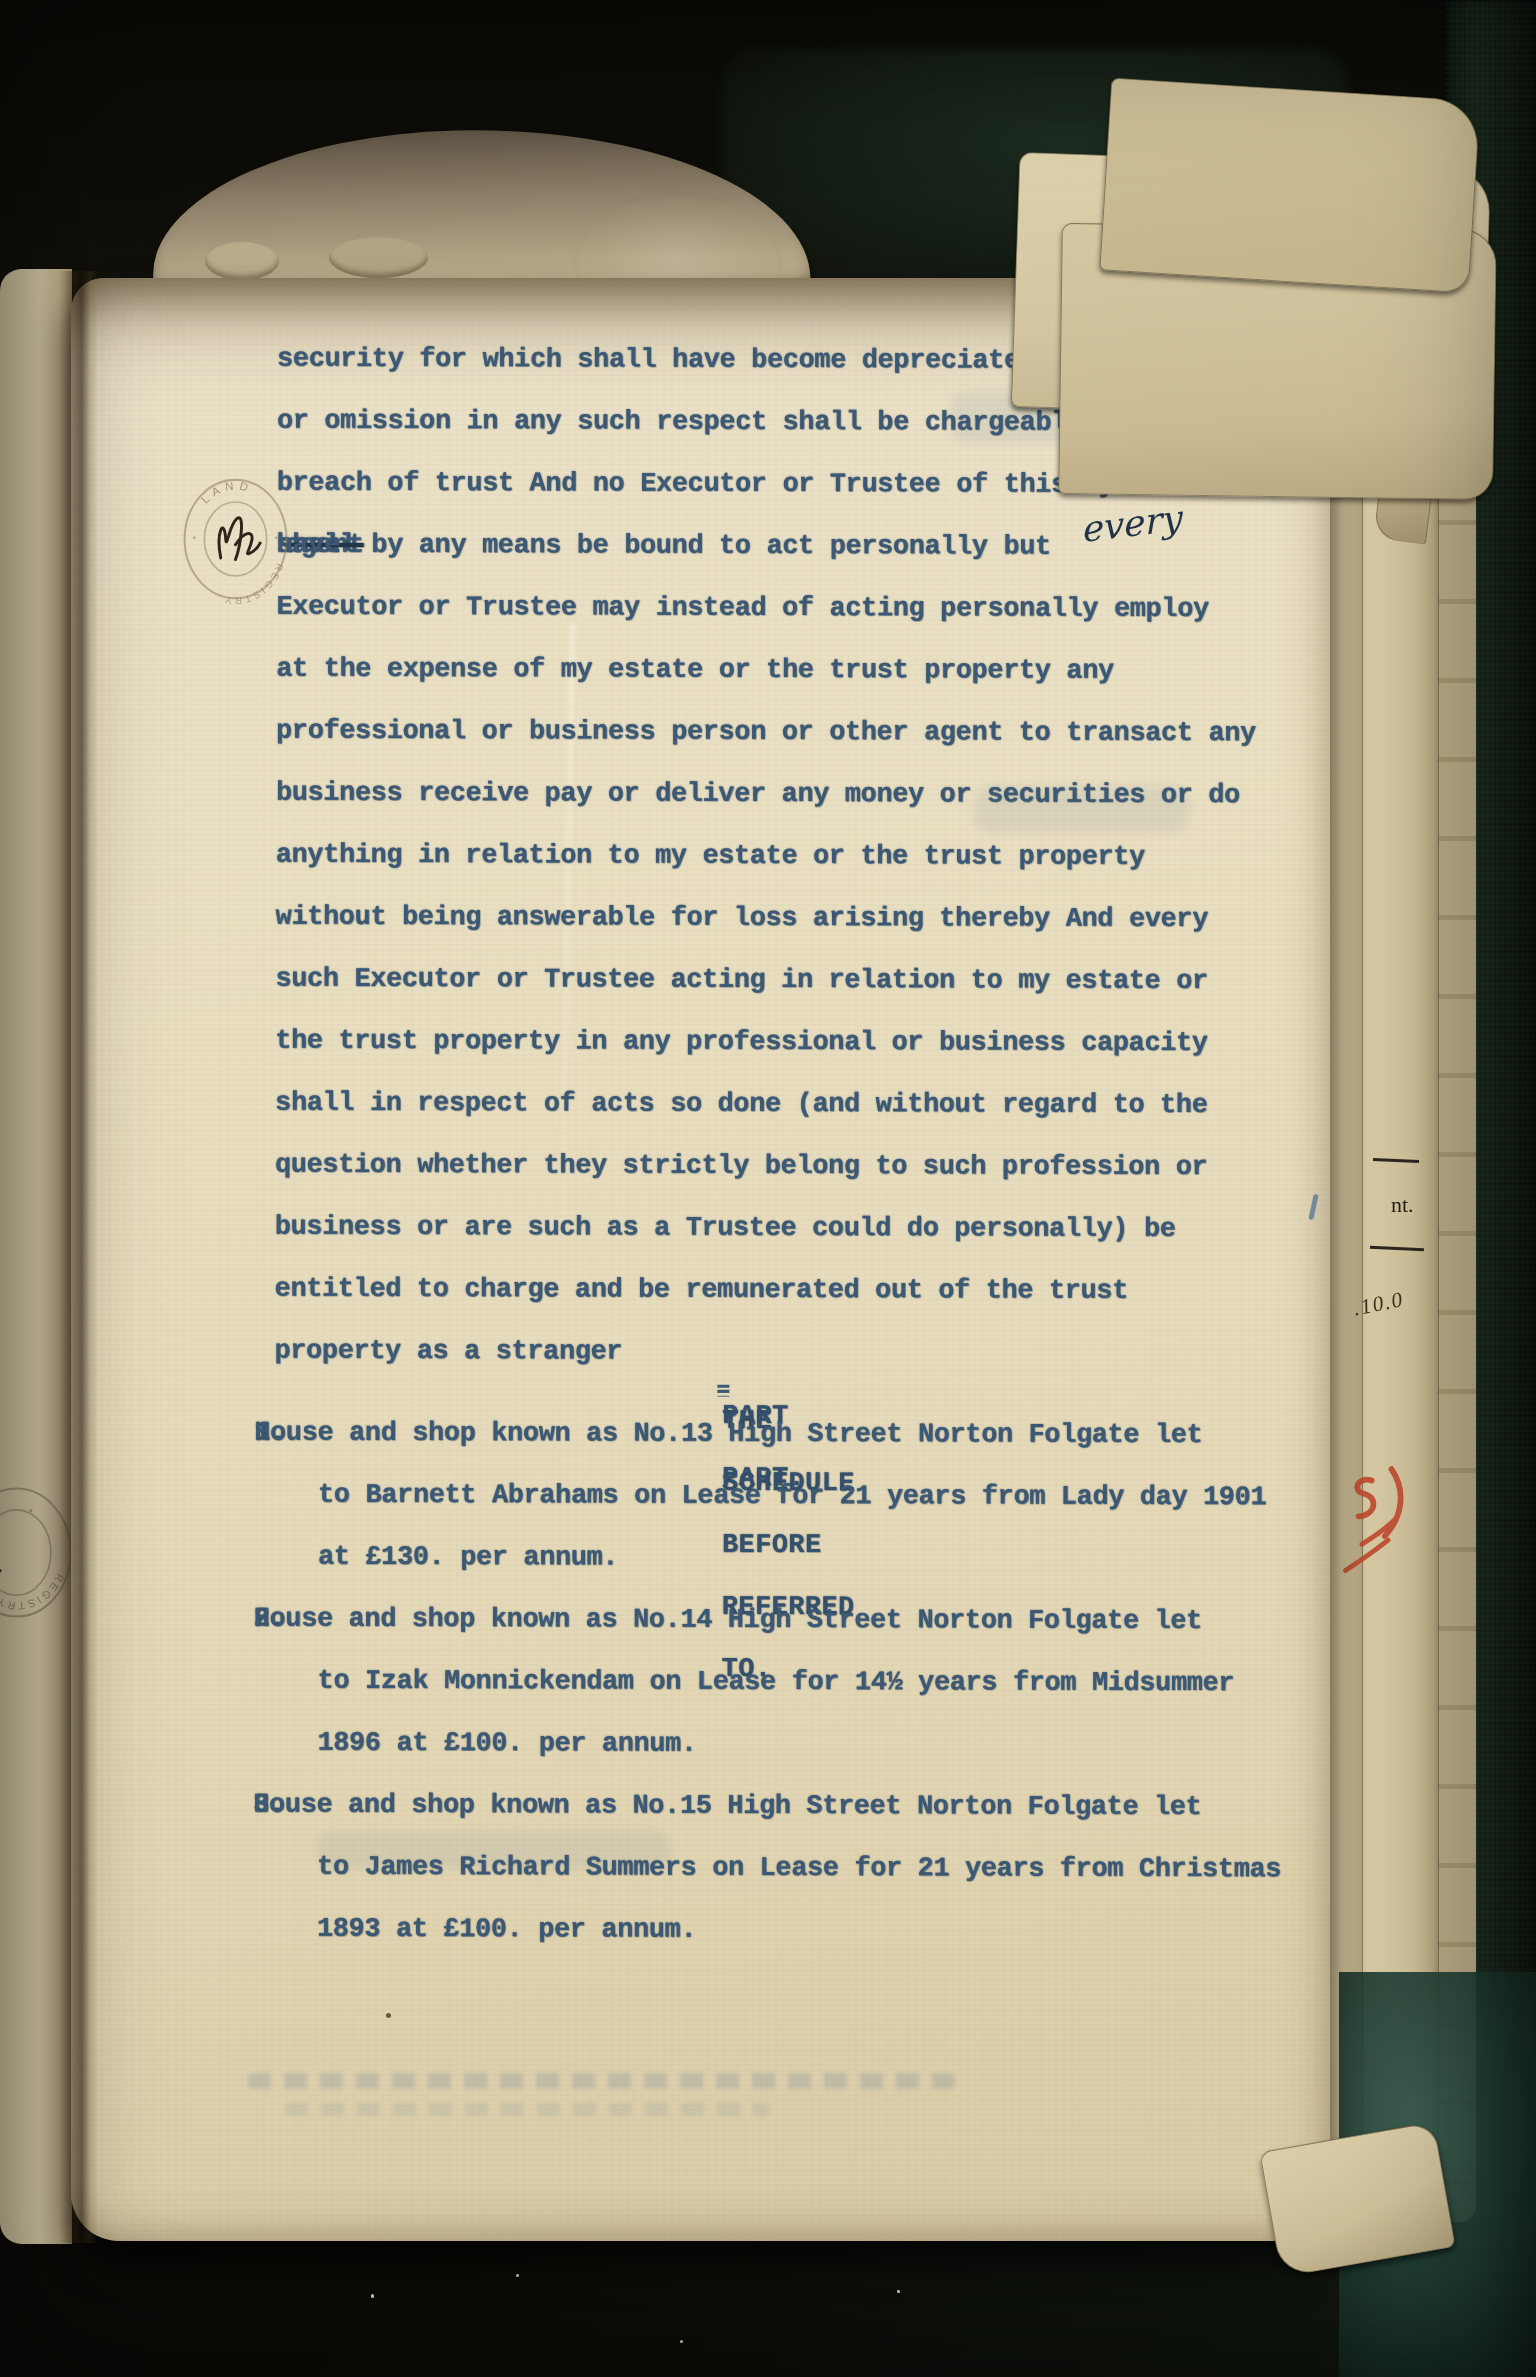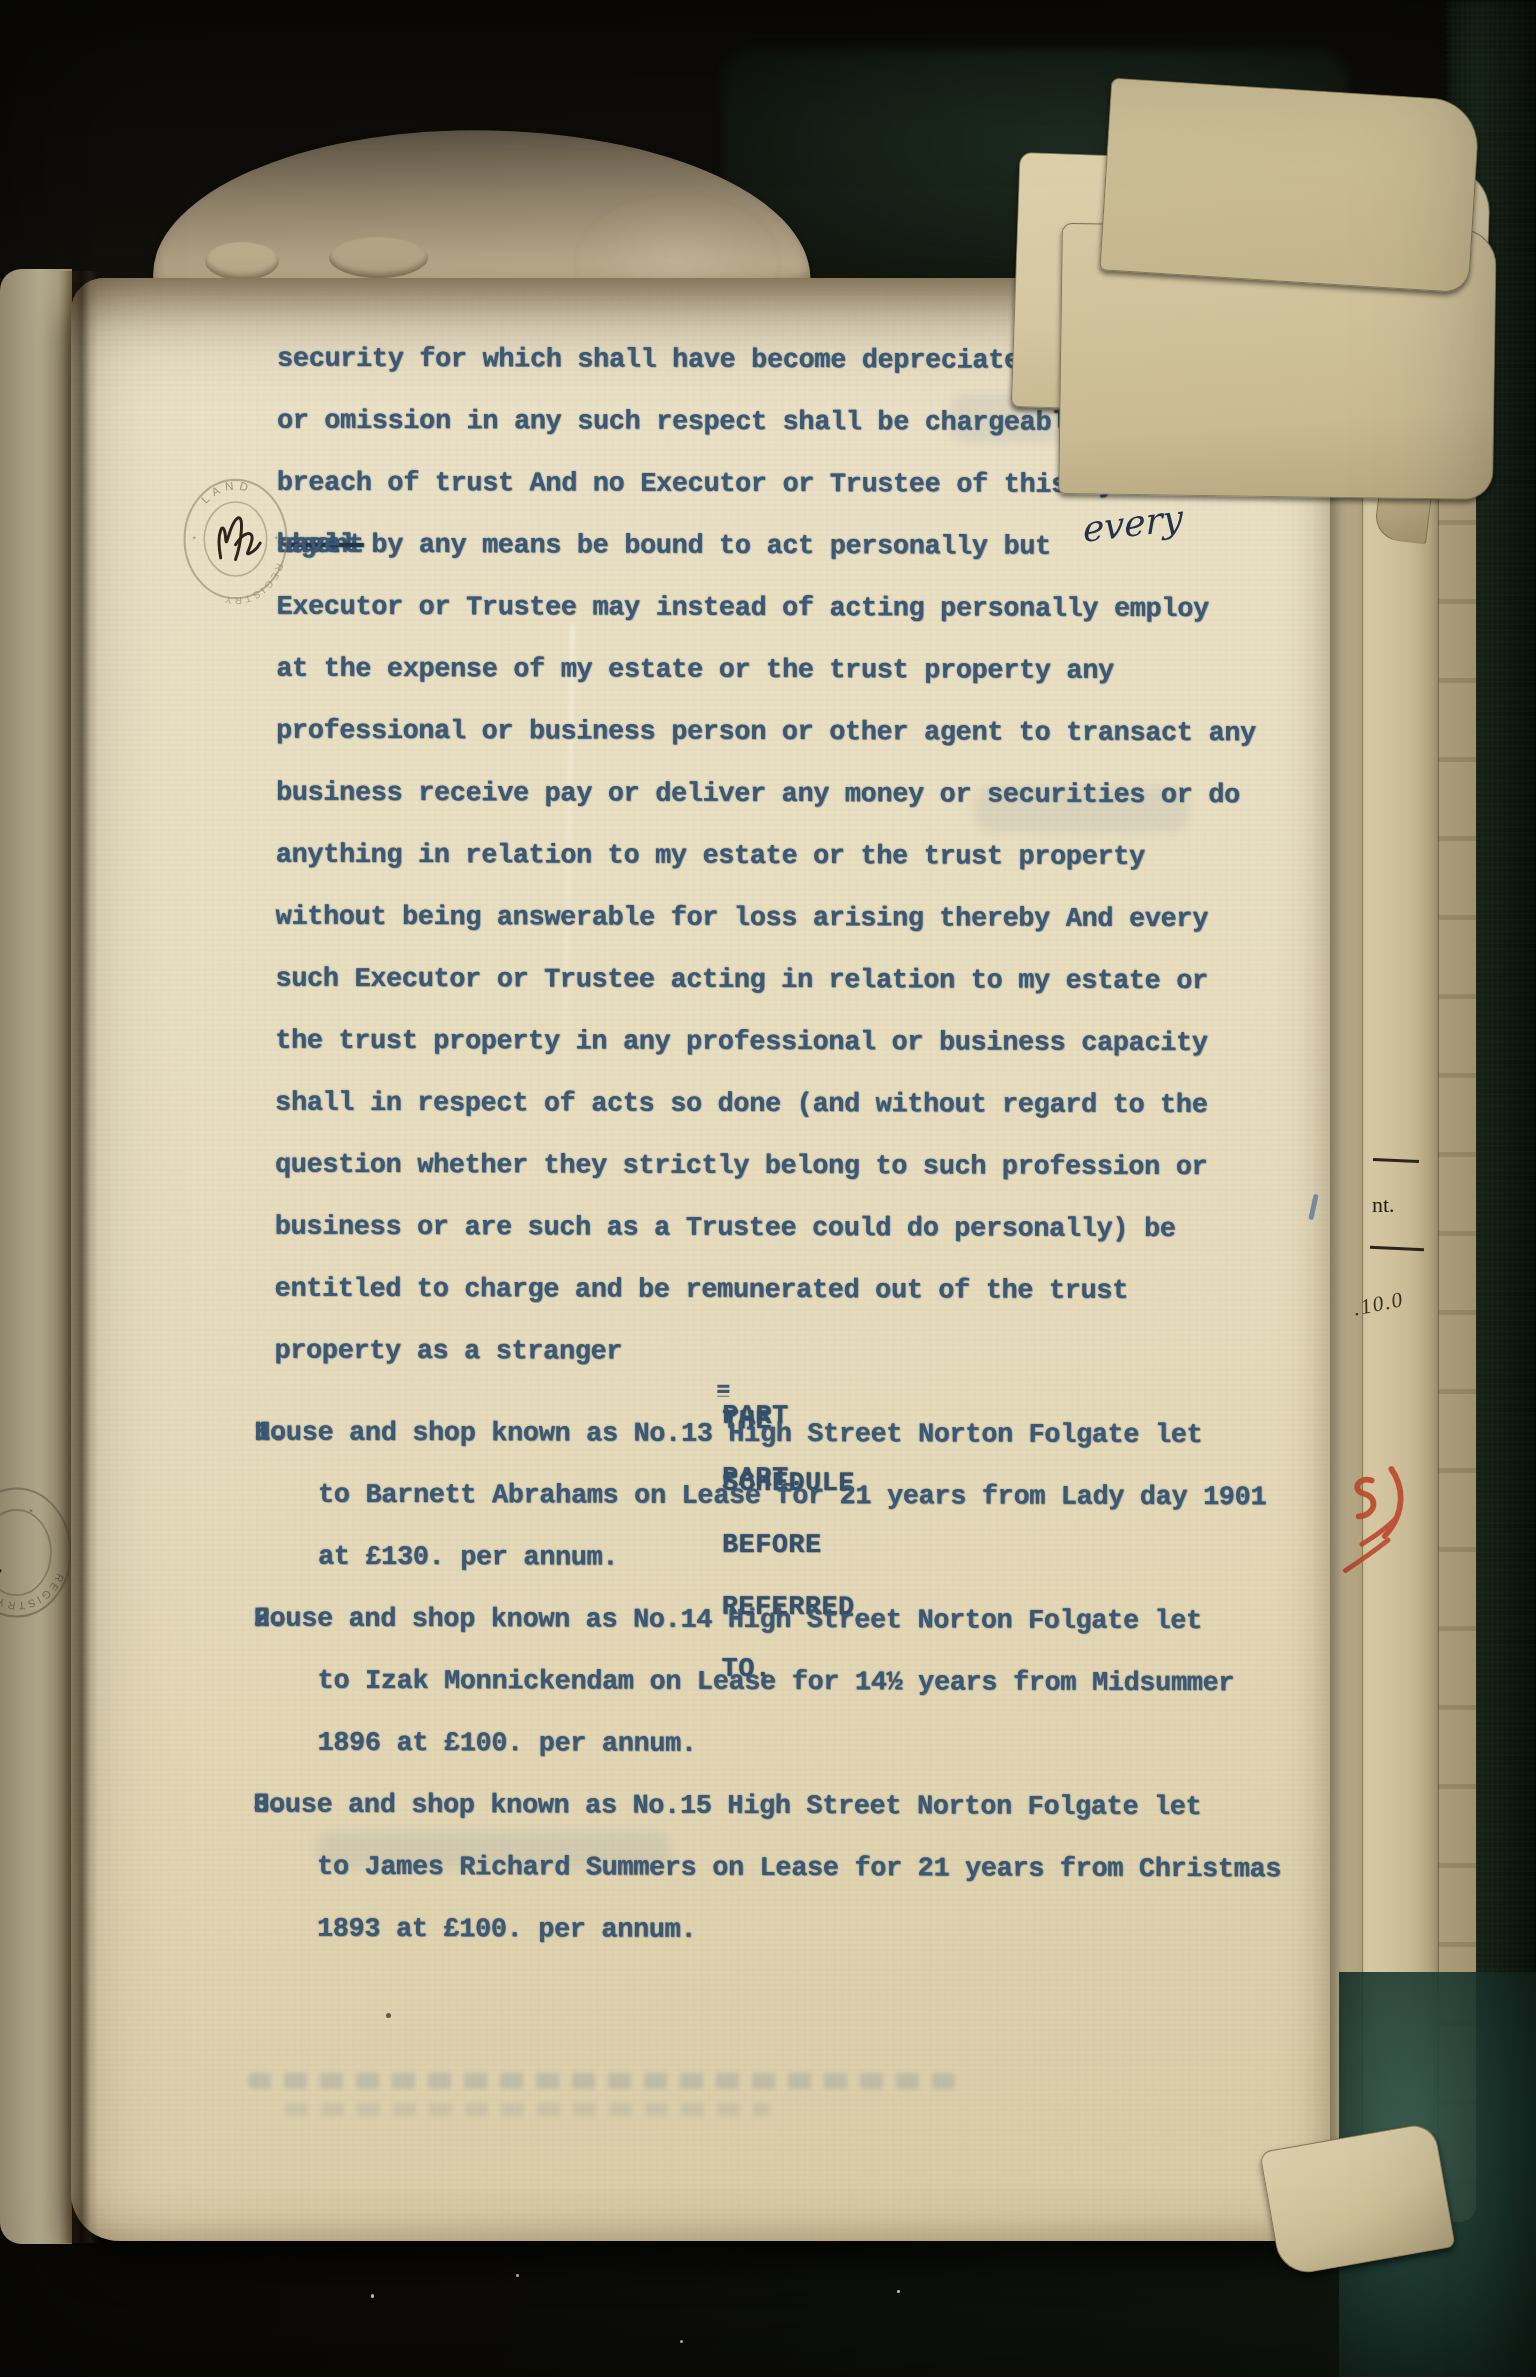--- a/index.html
+++ b/index.html
@@ -145,21 +145,21 @@
   <div class="bump2"></div>
   <div class="hump-seal"></div>
   <div class="cover-right">
       <div class="weave"></div>
     </div>
   <div class="teal-patch"></div>
 
   <div class="stripA"></div>
   <div class="stripB">
     <div class="under-rule" style="left:10px;top:904px;width:46px;"></div>
-    <div class="frag-serif" style="left:9px;top:937px;font-size:22px;">nt.</div>
+    <div class="frag-serif" style="left:28px;top:937px;font-size:22px;">nt.</div>
     <div class="under-rule" style="left:6.6px;top:992px;width:54px;"></div>
     <div class="frag-amount" style="left:-10px;top:1033px;font-size:21.4px;width:90px;">.10.0</div>
   </div>
   <div class="stripC"></div>
   <div class="tear"></div>
 
   <svg class="stamp-svg" style="left:1339px;top:1462px;" width="90" height="140" viewBox="0 0 110 170">
     <g stroke="#bf4a2e" stroke-width="7" fill="none" stroke-linecap="round" opacity="0.9">
       <path d="M 40,22 C 22,17 16,35 30,38 C 48,42 46,64 24,66"></path>
       <path d="M 64,8 C 82,34 78,66 56,90"></path>

